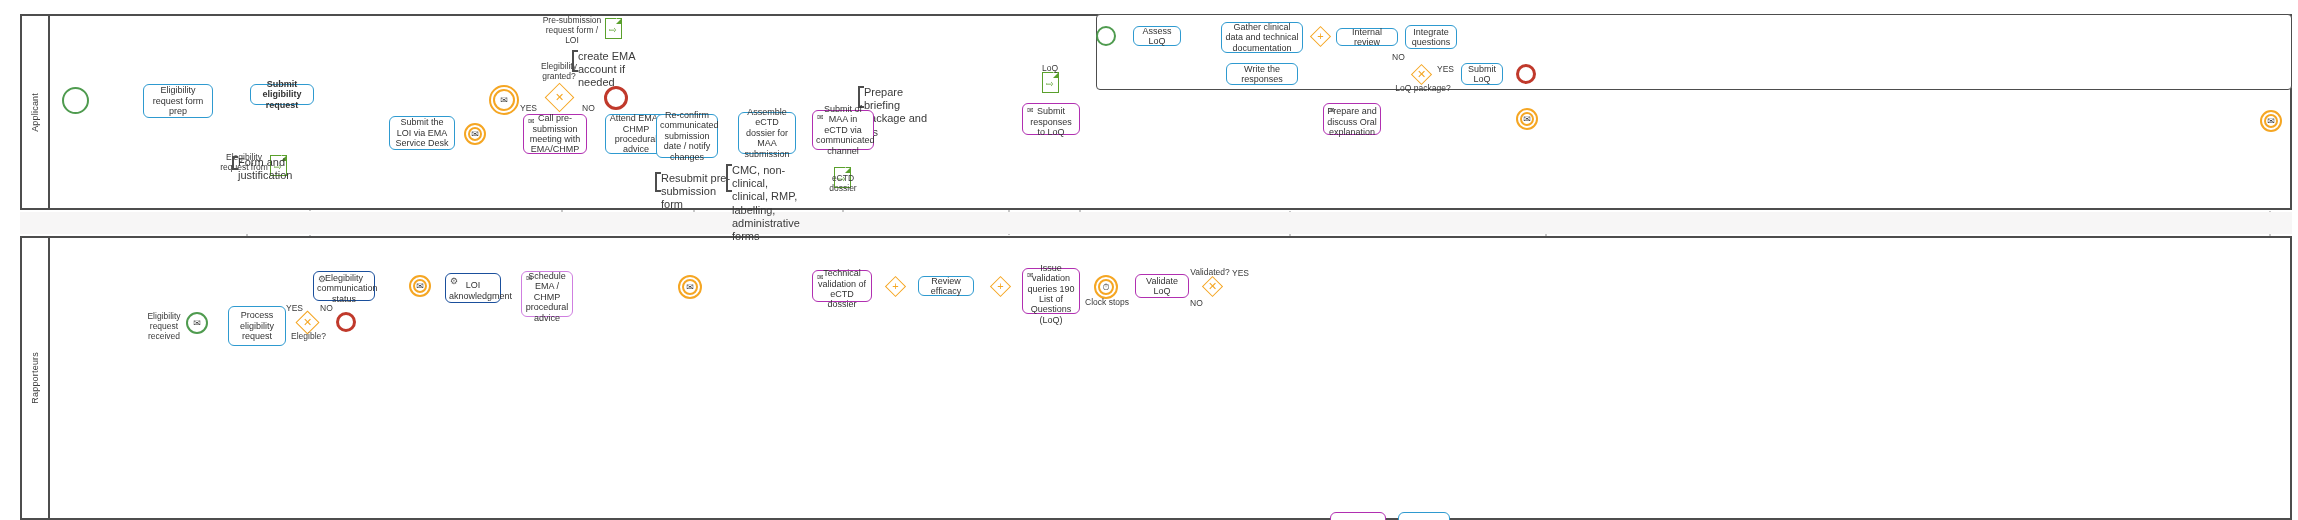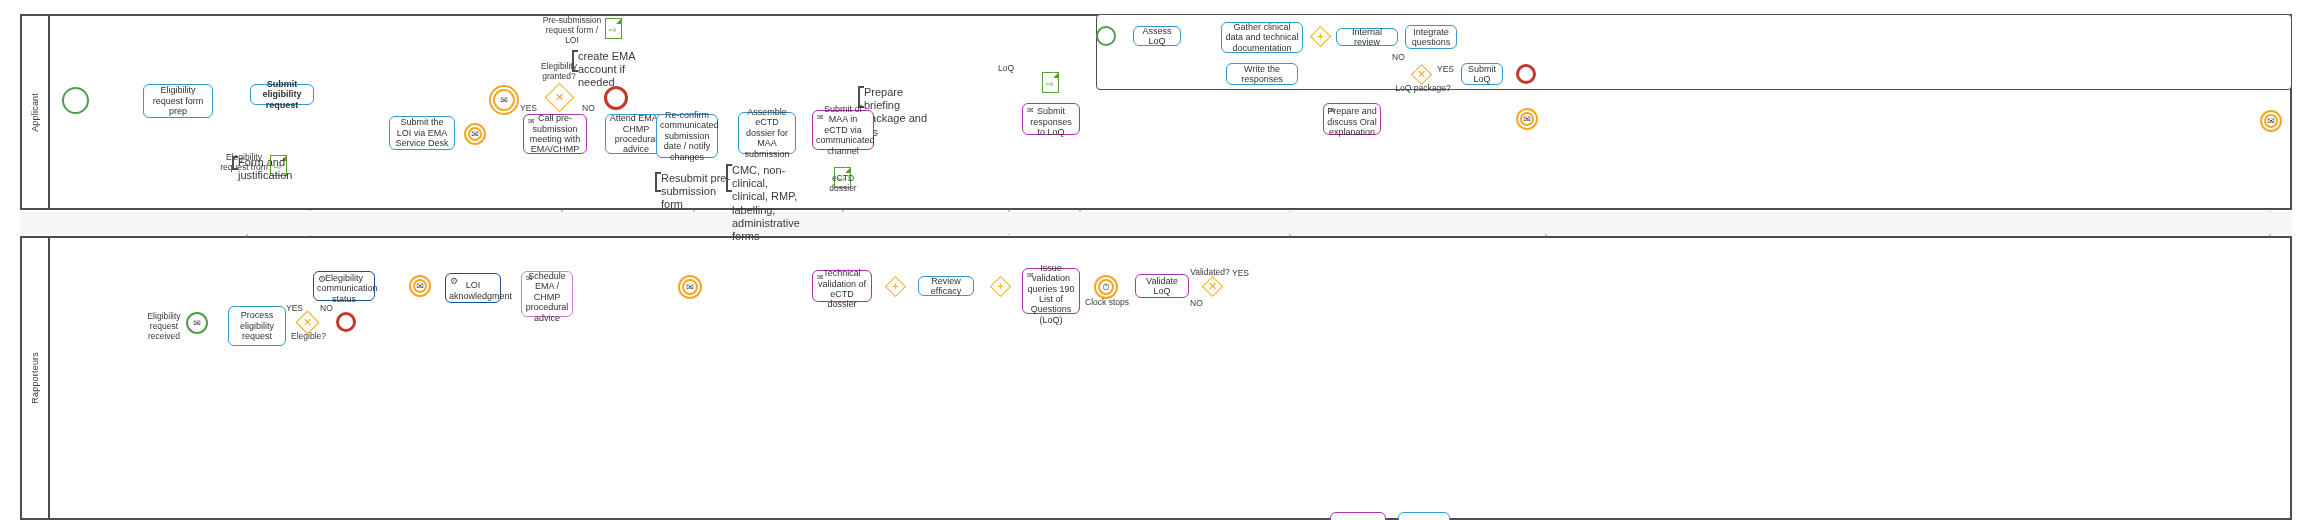--- a/index.html
+++ b/index.html
@@ -258,21 +258,21 @@
   </div>
   <div class="lbl" style="left:824px;top:174px;width:38px;">eCTD dossier</div>
 
   <div class="task purple" style="left:1022px;top:103px;width:58px;height:32px;">
     <span class="mark">✉</span>
     <span class="tlabel" style="padding-top:6px;">Submit responses to LoQ</span>
   </div>
   <div class="dataobj" style="left:1042px;top:72px;">
     <span class="arrow">⇨</span>
   </div>
-  <div class="lbl" style="left:987px;top:64px;width:38px;text-align:center;">LoQ</div>
+  <div class="lbl" style="left:1031px;top:64px;width:38px;text-align:center;">LoQ</div>
 
   <div class="task purple" style="left:1323px;top:103px;width:58px;height:32px;">
     <span class="mark">✉</span>
     <span class="tlabel" style="padding-top:6px;">Prepare and discuss Oral explanation</span>
   </div>
 
   <div class="ev inter" style="left:1516px;top:108px;width:22px;height:22px;">
     <span class="env">✉</span>
   </div>
 

